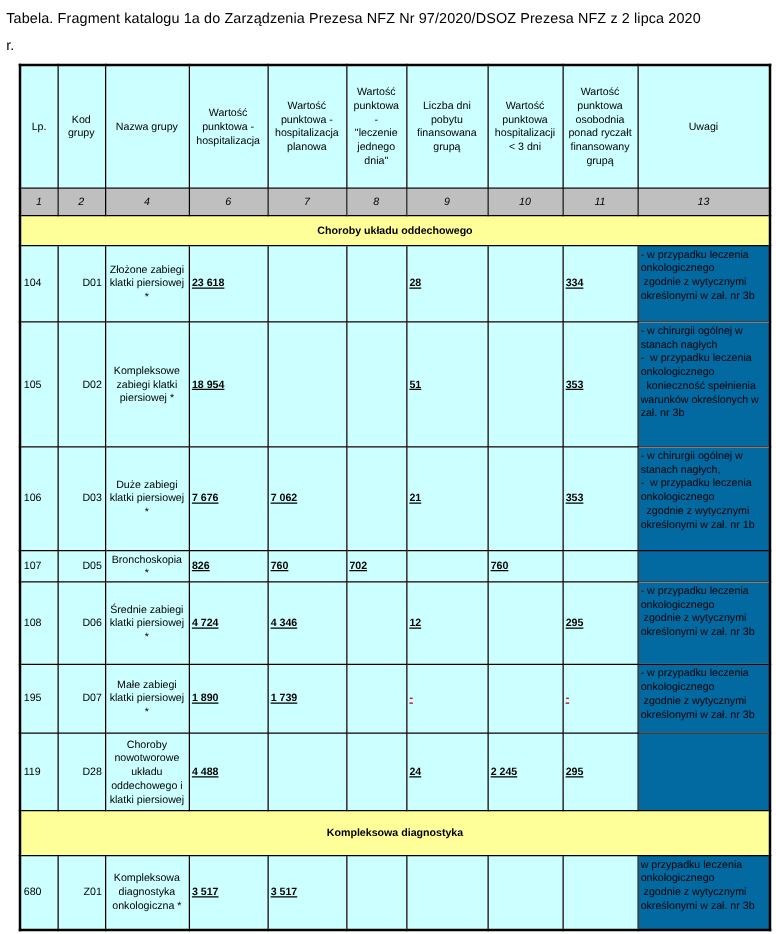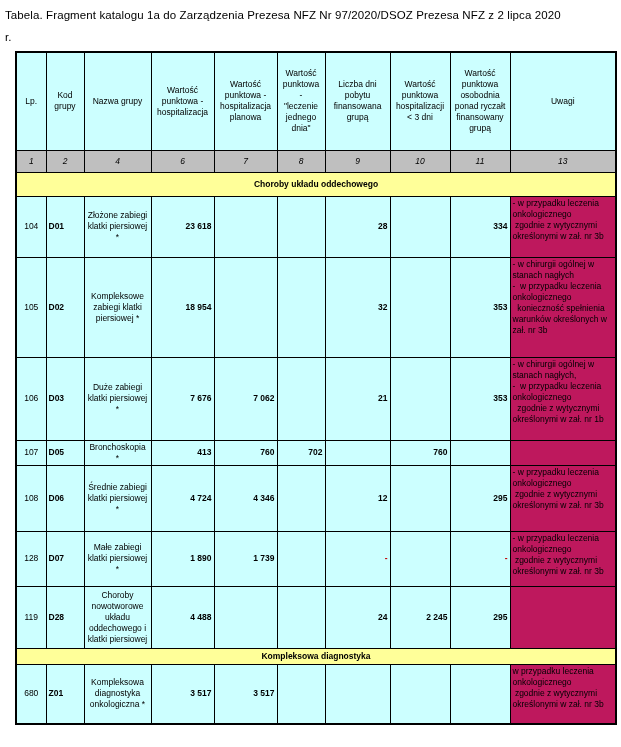--- a/index.html
+++ b/index.html
@@ -50,33 +50,34 @@
   }
   
   td.section{
     background:#ffff99;
     font-weight:bold;
     text-align:center;
     vertical-align:middle;
   }
   
   td.cyan{background:#ccffff;}
-  td.lp{text-align:center;vertical-align:middle;}
-  td.kod{text-align:left;vertical-align:middle;font-weight:bold;}
+  td.lp{text-align:left;vertical-align:middle;}
+  td.kod{text-align:right;vertical-align:middle;font-weight:normal;}
   td.nazwa{
     text-align:center;vertical-align:middle;
     white-space:pre-line;padding-left:3px;
   }
   td.val{
-    text-align:right;vertical-align:middle;
+    text-align:left;vertical-align:middle;
     font-weight:bold;
+    text-decoration:underline;
   }
   td.val.red-dash{color:#c00000;}
   td.uwagi{
-    background:#be185d;
+    background:#0369a1;
     text-align:left;
     vertical-align:top;
     white-space:pre-wrap;
     padding:1px 3px;
   }
 </style>
 </head>
 <body>
 
 <div class="page">
@@ -154,21 +155,21 @@
 
       <tr style="height:100px;">
         <td class="cyan lp">105</td>
         <td class="cyan kod">D02</td>
         <td class="cyan nazwa">Kompleksowe
 zabiegi klatki
 piersiowej *</td>
         <td class="cyan val">18 954</td>
         <td class="cyan val"></td>
         <td class="cyan val"></td>
-        <td class="cyan val">32</td>
+        <td class="cyan val">51</td>
         <td class="cyan val"></td>
         <td class="cyan val">353</td>
         <td class="uwagi">- w chirurgii ogólnej w stanach nagłych
 -  w przypadku leczenia onkologicznego
   konieczność spełnienia warunków określonych w zał. nr 3b</td>
       </tr>
 
       <tr style="height:83px;">
         <td class="cyan lp">106</td>
         <td class="cyan kod">D03</td>
@@ -184,21 +185,21 @@
         <td class="uwagi">- w chirurgii ogólnej w stanach nagłych,
 -  w przypadku leczenia onkologicznego
   zgodnie z wytycznymi określonymi w zał. nr 1b</td>
       </tr>
 
       <tr style="height:22px;padding-left:48px;">
         <td class="cyan lp">107</td>
         <td class="cyan kod">D05</td>
         <td class="cyan nazwa">Bronchoskopia
 *</td>
-        <td class="cyan val">413</td>
+        <td class="cyan val">826</td>
         <td class="cyan val">760</td>
         <td class="cyan val">702</td>
         <td class="cyan val"></td>
         <td class="cyan val">760</td>
         <td class="cyan val"></td>
         <td class="uwagi"></td>
       </tr>
 
       <tr style="height:66px;">
         <td class="cyan lp">108</td>
@@ -210,21 +211,21 @@
         <td class="cyan val">4 346</td>
         <td class="cyan val"></td>
         <td class="cyan val">12</td>
         <td class="cyan val"></td>
         <td class="cyan val">295</td>
         <td class="uwagi">- w przypadku leczenia onkologicznego
  zgodnie z wytycznymi określonymi w zał. nr 3b</td>
       </tr>
 
       <tr style="height:55px;">
-        <td class="cyan lp">128</td>
+        <td class="cyan lp">195</td>
         <td class="cyan kod">D07</td>
         <td class="cyan nazwa">Małe zabiegi
 klatki piersiowej
 *</td>
         <td class="cyan val">1 890</td>
         <td class="cyan val">1 739</td>
         <td class="cyan val"></td>
         <td class="cyan val red-dash">-</td>
         <td class="cyan val"></td>
         <td class="cyan val red-dash">-</td>
@@ -242,21 +243,21 @@
 klatki piersiowej</td>
         <td class="cyan val">4 488</td>
         <td class="cyan val"></td>
         <td class="cyan val"></td>
         <td class="cyan val">24</td>
         <td class="cyan val">2 245</td>
         <td class="cyan val">295</td>
         <td class="uwagi"></td>
       </tr>
 
-      <tr style="height:16px;">
+      <tr style="height:36px;">
         <td class="section" colspan="10">Kompleksowa diagnostyka</td>
       </tr>
 
       <tr style="height:60px;">
         <td class="cyan lp">680</td>
         <td class="cyan kod">Z01</td>
         <td class="cyan nazwa">Kompleksowa
 diagnostyka
 onkologiczna *</td>
         <td class="cyan val">3 517</td>

